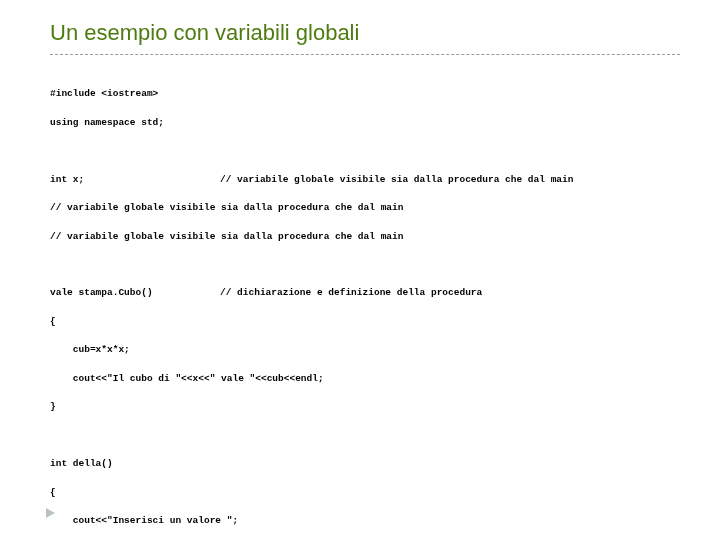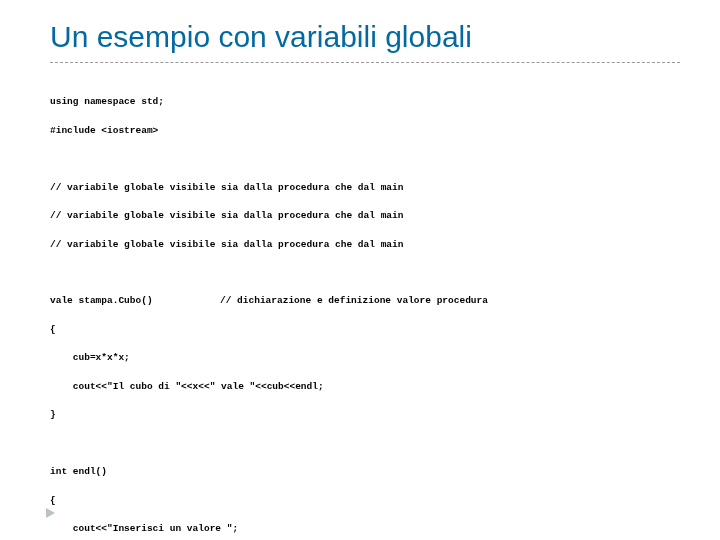--- a/index.html
+++ b/index.html
@@ -5,23 +5,23 @@
   * { margin: 0; padding: 0; box-sizing: border-box; }
   body {
     width: 720px;
     height: 540px;
     background: #fff;
     font-family: Arial, Helvetica, sans-serif;
     overflow: hidden;
     padding: 20px 40px 20px 50px;
   }
   .title {
-    font-size: 30px;
+    font-size: 22px;
     font-weight: 400;
-    color: #0369a1;
+    color: #4d7c0f;
     padding-bottom: 8px;
     border-bottom: 1px dashed #999;
     margin-bottom: 18px;
   }
   .code {
     font-family: "Courier New", Courier, monospace;
     font-size: 9.5px;
     font-weight: bold;
     color: #000;
     line-height: 1.5;
@@ -41,34 +41,34 @@
   .row { display: flex; }
   .left-col { display: inline-block; }
   .right-col { display: inline-block; }
 </style>
 </head>
 <body>
 
 <h1 class="title">Un esempio con variabili globali</h1>
 
 <div class="code">
+<div>#include &lt;iostream&gt;</div>
 <div>using namespace std;</div>
-<div>#include &lt;iostream&gt;</div>
 <div class="gap"></div>
-<div class="row"><span class="right-col">// variabile globale visibile sia dalla procedura che dal main</span></div>
+<div class="row"><span class="left-col" style="width:170px">int x;</span><span class="right-col">// variabile globale visibile sia dalla procedura che dal main</span></div>
 <div class="row"><span class="right-col">// variabile globale visibile sia dalla procedura che dal main</span></div>
 <div class="row"><span class="right-col">// variabile globale visibile sia dalla procedura che dal main</span></div>
 <div class="gap"></div>
-<div class="row"><span class="left-col" style="width:170px">vale stampa.Cubo()</span><span class="right-col">// dichiarazione e definizione valore procedura</span></div>
+<div class="row"><span class="left-col" style="width:170px">vale stampa.Cubo()</span><span class="right-col">// dichiarazione e definizione della procedura</span></div>
 <div>{</div>
 <div>    cub=x*x*x;</div>
 <div>    cout&lt;&lt;"Il cubo di "&lt;&lt;x&lt;&lt;" vale "&lt;&lt;cub&lt;&lt;endl;</div>
 <div>}</div>
 <div class="gap"></div>
-<div>int endl()</div>
+<div>int della()</div>
 <div>{</div>
 <div>    cout&lt;&lt;"Inserisci un valore ";</div>
 
 
 
 
 
 
 </div>
 

